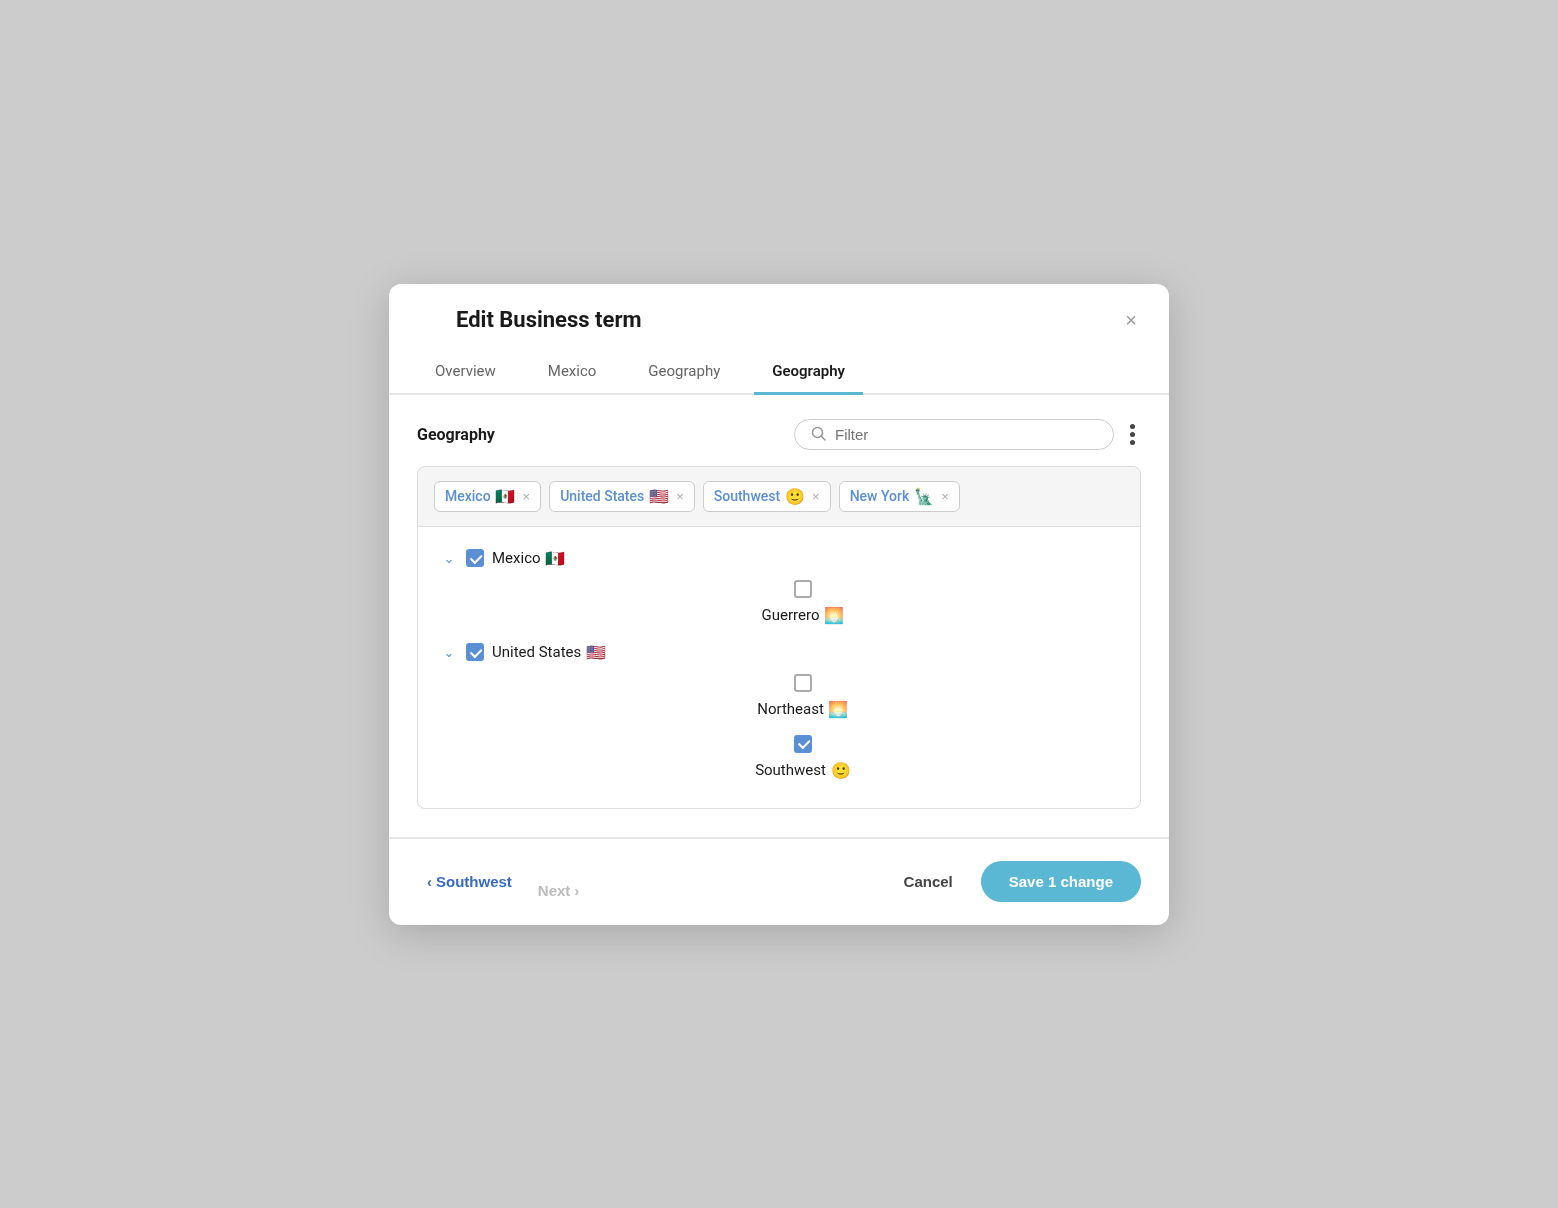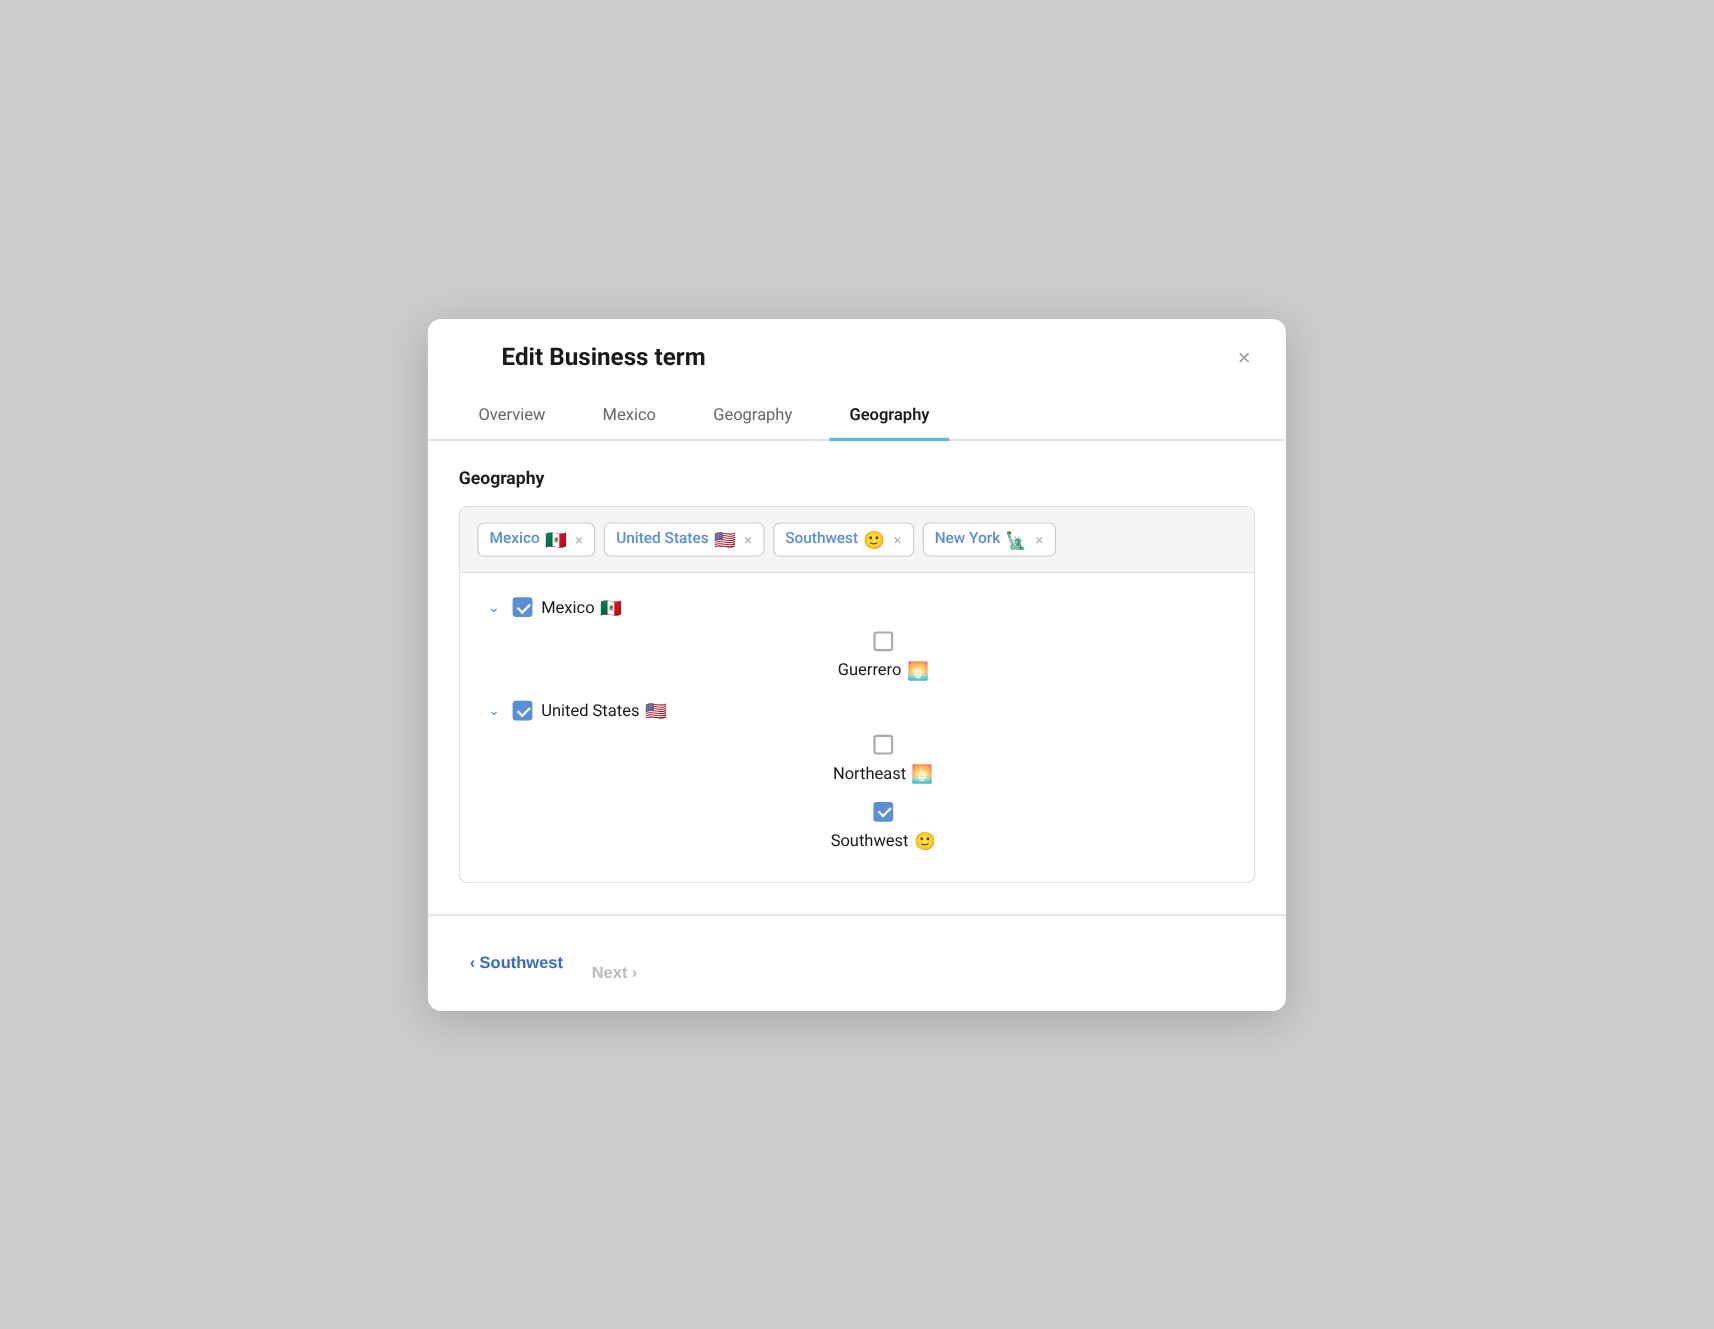--- a/index.html
+++ b/index.html
@@ -290,20 +290,34 @@
     <div class="tab">Overview</div>
     <div class="tab">Mexico</div>
     <div class="tab">Geography</div>
     <div class="tab active">Geography</div>
   </div>
 
   <div class="modal-body">
 
     <div class="section-header">
       <span class="section-label">Geography</span>
+      <div class="filter-area">
+        <div class="filter-input-wrap">
+          <svg width="16" height="16" viewBox="0 0 16 16" fill="none">
+            <circle cx="6.5" cy="6.5" r="5" stroke="#999" stroke-width="1.6"></circle>
+            <line x1="10.5" y1="10.5" x2="14" y2="14" stroke="#999" stroke-width="1.6" stroke-linecap="round"></line>
+          </svg>
+          <input class="filter-input" type="text" placeholder="Filter" style="">
+        </div>
+        <button class="more-btn">
+          <span></span>
+          <span></span>
+          <span></span>
+        </button>
+      </div>
     </div>
 
     <div class="selected-tags">
       <div class="tag">
         <span>Mexico</span>
         <span class="emoji">🇲🇽</span>
         <button class="tag-remove">×</button>
       </div>
       <div class="tag">
         <span>United States</span>
@@ -377,14 +391,18 @@
     <div class="footer-left">
       <button class="nav-btn">
         <span>‹</span>
         <span>Southwest</span>
       </button>
       <button class="nav-btn disabled">
         <span>Next</span>
         <span>›</span>
       </button>
     </div>
+    <div class="footer-right">
+      <button class="cancel-btn">Cancel</button>
+      <button class="save-btn">Save 1 change</button>
+    </div>
   </div>
 </div>
 
 </body></html>

